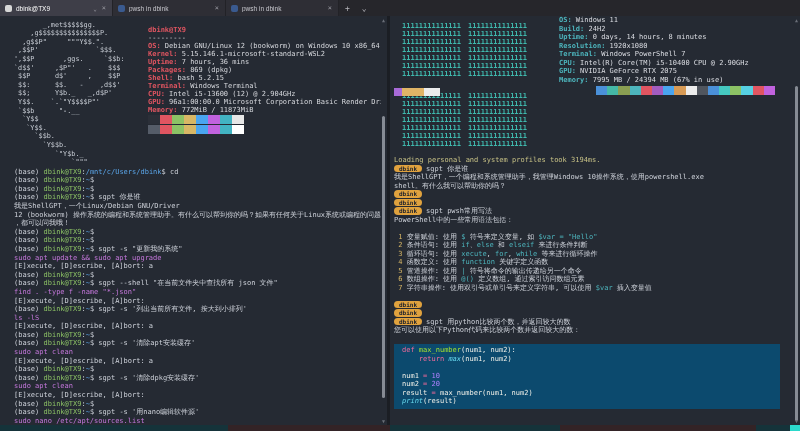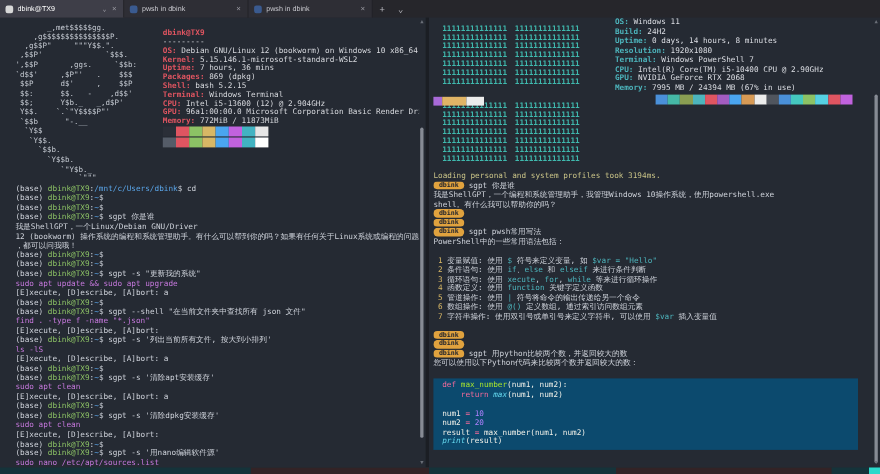--- a/index.html
+++ b/index.html
@@ -214,21 +214,21 @@
           <div style="background: rgb(224, 180, 102); width: 22px;"></div>
           <div style="background: rgb(236, 236, 236); width: 16px;"></div>
         </div>
       <div id="r-info">
           <div class="f"><b>OS: </b><span>Windows 11</span></div>
           <div class="f"><b>Build: </b><span>24H2</span></div>
           <div class="f"><b>Uptime: </b><span>0 days, 14 hours, 8 minutes</span></div>
           <div class="f"><b>Resolution: </b><span>1920x1080</span></div>
           <div class="f"><b>Terminal: </b><span>Windows PowerShell 7</span></div>
           <div class="f"><b>CPU: </b><span>Intel(R) Core(TM) i5-10400 CPU @ 2.90GHz</span></div>
-          <div class="f"><b>GPU: </b><span>NVIDIA GeForce RTX 2068</span></div>
+          <div class="f"><b>GPU: </b><span>NVIDIA GeForce RTX 2075</span></div>
           <div class="f"><b>Memory: </b><span>7995 MB / 24394 MB (67% in use)</span></div>
         </div>
       <div id="r-palette">
           <div style="background: rgb(74, 144, 217);"></div>
           <div style="background: rgb(69, 184, 166);"></div>
           <div style="background: rgb(138, 158, 82);"></div>
           <div style="background: rgb(77, 181, 189);"></div>
           <div style="background: rgb(224, 85, 97);"></div>
           <div style="background: rgb(163, 92, 192);"></div>
           <div style="background: rgb(74, 165, 240);"></div>

